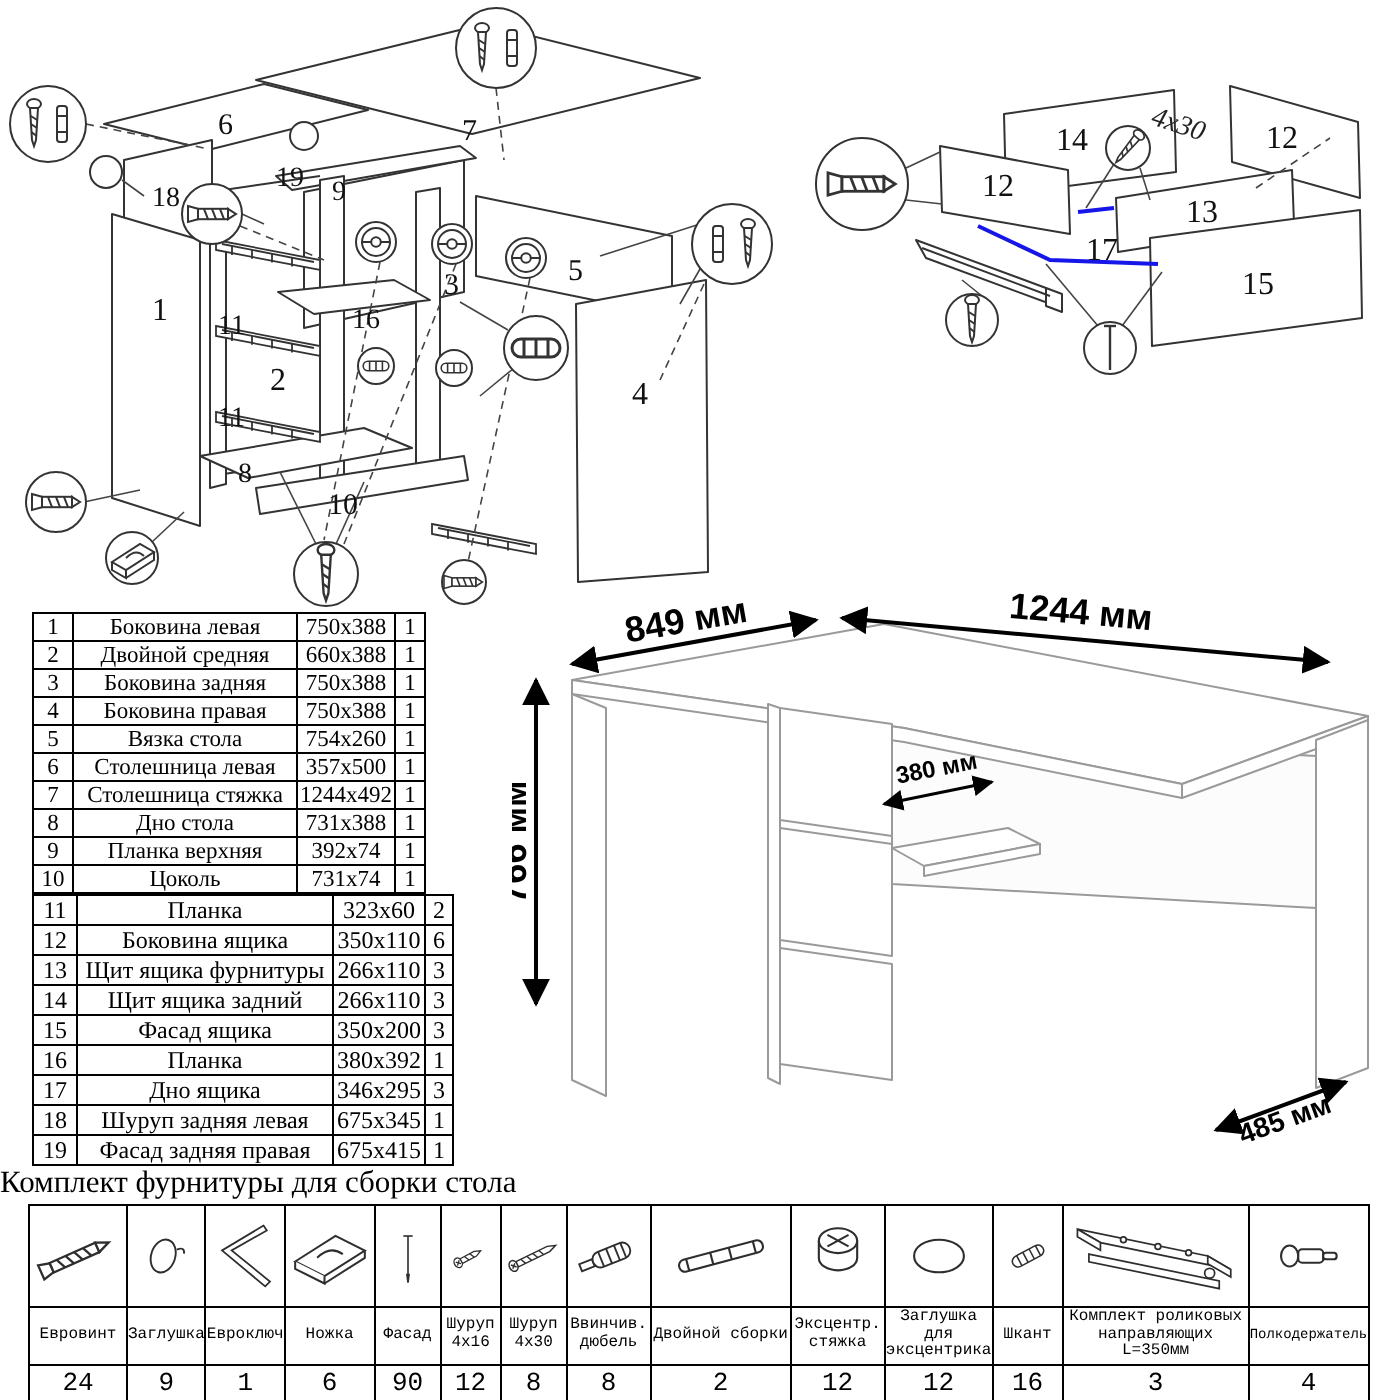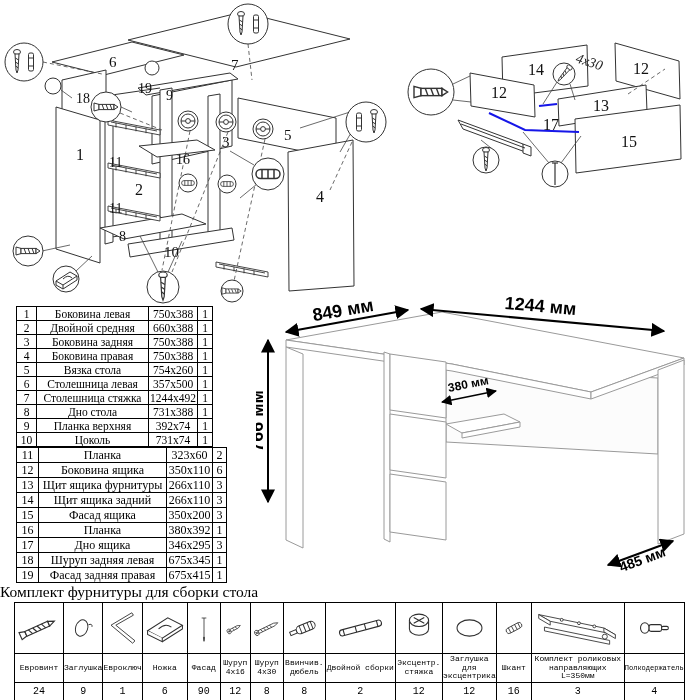--- a/index.html
+++ b/index.html
@@ -14,21 +14,21 @@
   #parts-upper td{height:13px;line-height:12px;}
   #parts-lower{left:16px;top:447px;font-size:12px;}
   #parts-lower td{height:14px;line-height:13px;}
   
   #hw-title{position:absolute;left:0;top:583px;width:689px;text-align:left;
             font-size:15.5px;line-height:18px;}
   #hw{position:absolute;left:14px;top:602px;border-collapse:collapse;table-layout:fixed;background:#fff;}
   #hw td{border:1px solid #000;text-align:center;vertical-align:middle;padding:0;overflow:hidden;font-family:Liberation Mono, monospace;}
   #hw tr.icons td{height:50px;}
   #hw tr.names td{height:25px;font-size:8px;line-height:8.5px;padding:1px 0;}
-  #hw tr.qtys td{height:18px;font-size:10px;}
+  #hw tr.qtys td{height:18px;font-size:13px;}
   .hwicon{width:100%;height:46px;}
   
   .pn{font-family:"Liberation Serif",serif;fill:#111;}
   .dim{font-family:"Liberation Sans",sans-serif;font-weight:bold;fill:#000;}
   .note{font-family:"Liberation Serif",serif;font-style:italic;fill:#222;}
 </style>
 </head>
 <body>
 
 <div id="stage">

